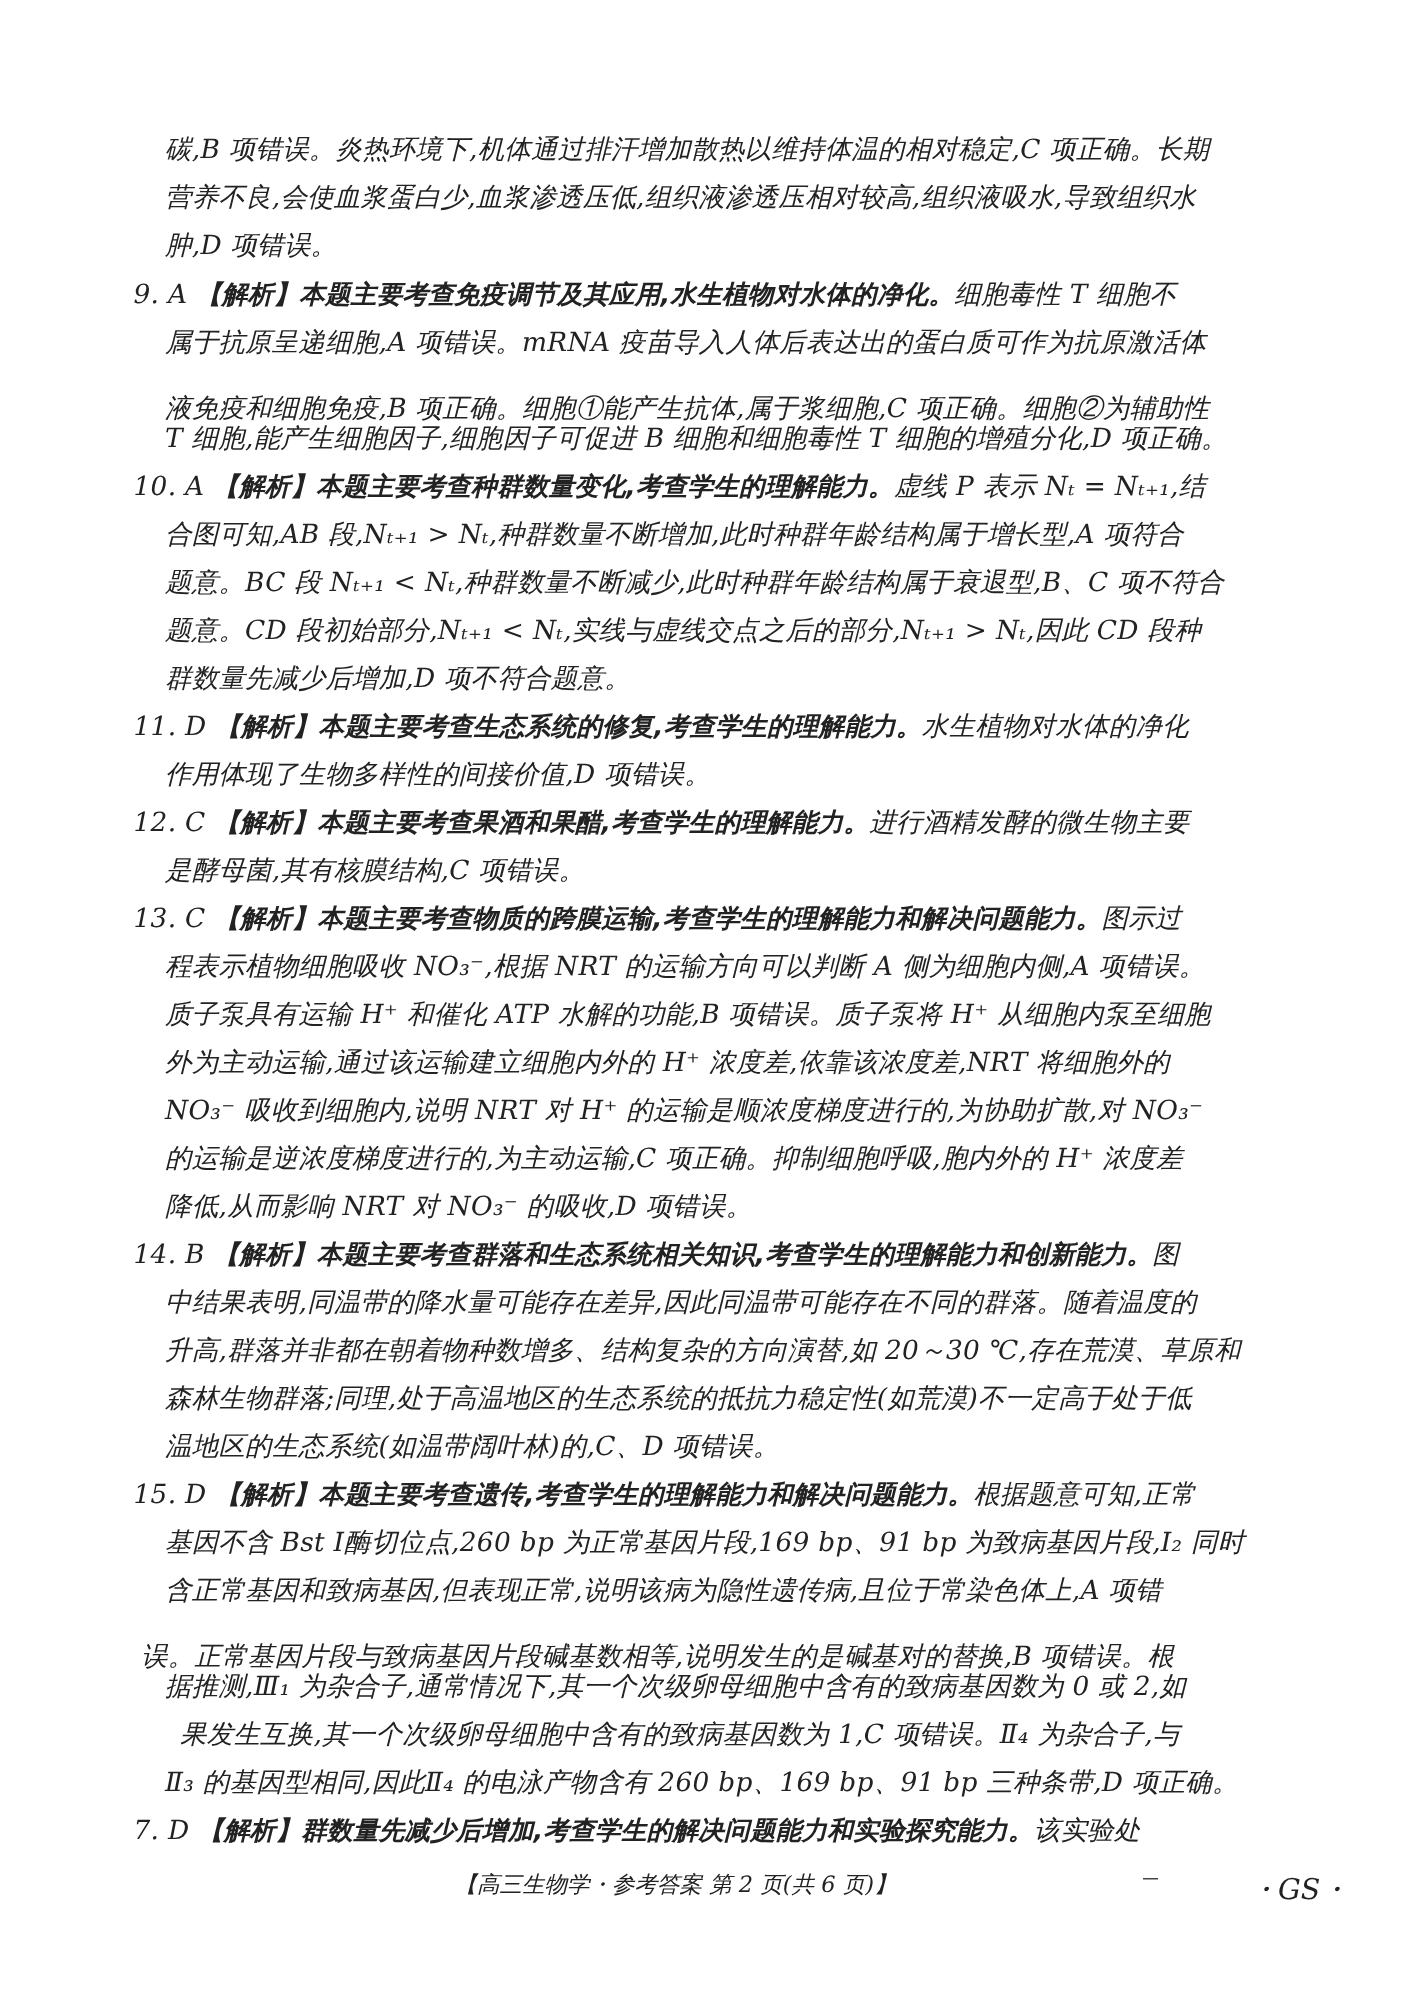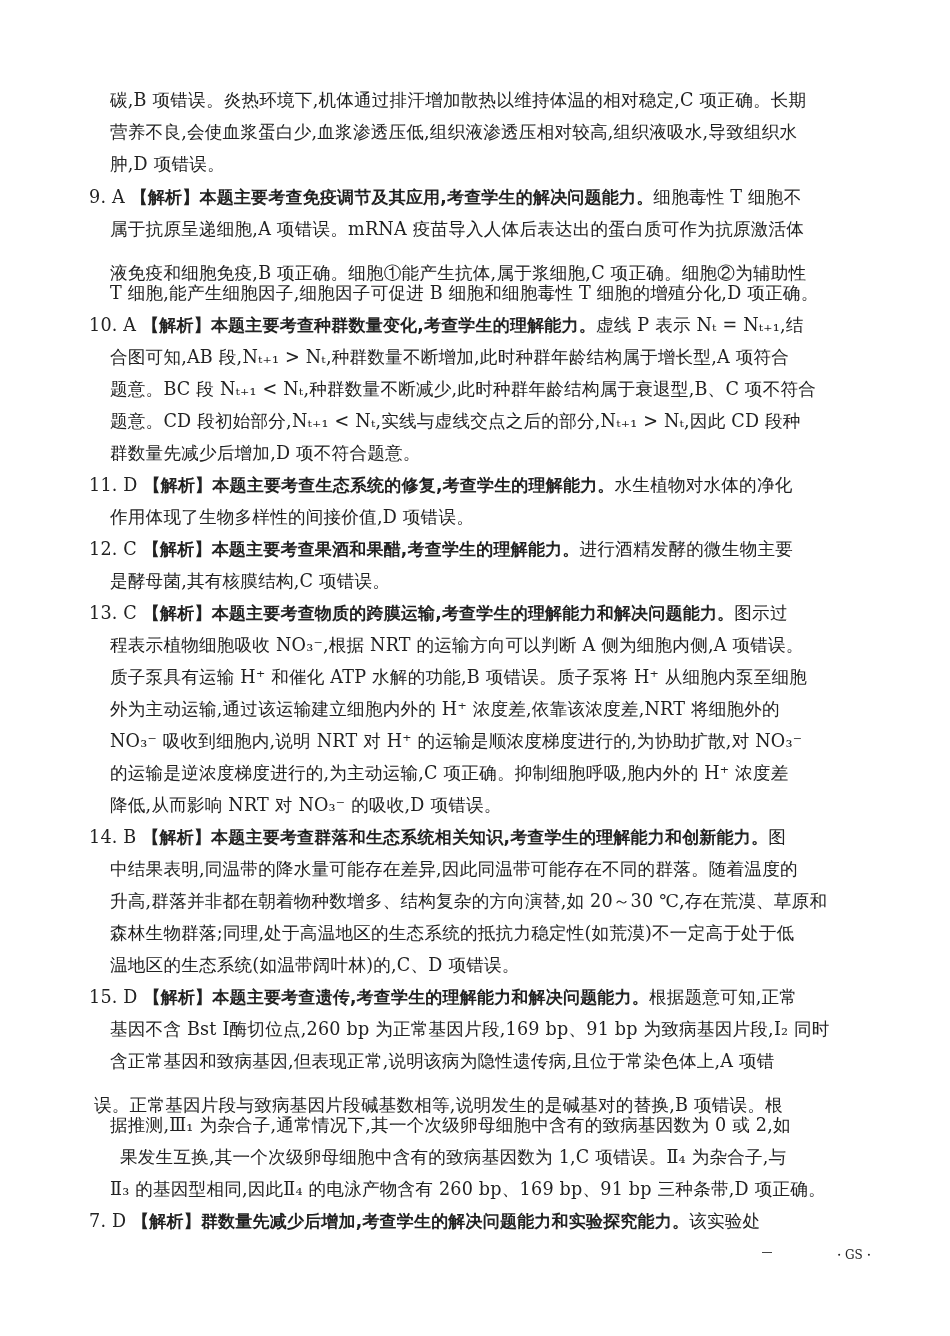--- a/index.html
+++ b/index.html
@@ -1,41 +1,41 @@
 <!DOCTYPE html>
 <html><head>
 <meta charset="utf-8">
 <style>
   html, body { margin: 0; padding: 0; background: #ffffff; }
   body {
     width: 950px; height: 1336px; position: relative; overflow: hidden;
     font-family: "DejaVu Serif", "Liberation Serif", serif;
     color: #222222;
   }
-  .page { position: absolute; left: 0; top: 0; width: 950px; height: 1124px; }
+  .page { position: absolute; left: 0; top: 0; width: 950px; height: 1124px; font-style: italic; }
   .line {
     position: absolute; font-size: 17.6px; white-space: nowrap;
     letter-spacing: 0.2px; line-height: 20px;
   }
   .b { font-family: "DejaVu Sans", "Liberation Sans", sans-serif; font-weight: bold; font-size: 17px; }
   .footer {
     position: absolute; top: 1247px; left: 303px; font-size: 15px; white-space: nowrap;
   }
-  .footer-right { position: absolute; top: 1247px; left: 833px; font-size: 12px; white-space: nowrap; }
+  .footer-right { position: absolute; top: 1247px; left: 833px; font-size: 19px; white-space: nowrap; }
   .footer-dash { position: absolute; top: 1251px; left: 762px; width: 10px; height: 1px; border-bottom: 1px solid #444; }
 </style>
 </head>
 <body>
 
 <div class="page">
   <div id="lines">
       <div class="line" style="top: 90px; left: 110px;"><span>碳,B 项错误。炎热环境下,机体通过排汗增加散热以维持体温的相对稳定,C 项正确。长期</span></div>
       <div class="line" style="top: 122px; left: 110px;"><span>营养不良,会使血浆蛋白少,血浆渗透压低,组织液渗透压相对较高,组织液吸水,导致组织水</span></div>
       <div class="line" style="top: 154px; left: 110px;"><span>肿,D 项错误。</span></div>
-      <div class="line" style="top: 187px; left: 89px;"><span>9. A  </span><span class="b">【解析】本题主要考查免疫调节及其应用,考查学生的解决问题能力。</span><span>细胞毒性 T 细胞不</span></div>
+      <div class="line" style="top: 187px; left: 89px;"><span>9. A  </span><span class="b">【解析】本题主要考查免疫调节及其应用,水生植物对水体的净化。</span><span>细胞毒性 T 细胞不</span></div>
       <div class="line" style="top: 219px; left: 110px;"><span>属于抗原呈递细胞,A 项错误。mRNA 疫苗导入人体后表达出的蛋白质可作为抗原激活体</span></div>
       <div class="line" style="top: 251px; left: 110px; margin-top: 12px;"><span>液免疫和细胞免疫,B 项正确。细胞①能产生抗体,属于浆细胞,C 项正确。细胞②为辅助性</span></div>
       <div class="line" style="top: 283px; left: 110px;"><span>T 细胞,能产生细胞因子,细胞因子可促进 B 细胞和细胞毒性 T 细胞的增殖分化,D 项正确。</span></div>
       <div class="line" style="top: 315px; left: 89px;"><span>10. A  </span><span class="b">【解析】本题主要考查种群数量变化,考查学生的理解能力。</span><span>虚线 P 表示 Nₜ = Nₜ₊₁,结</span></div>
       <div class="line" style="top: 347px; left: 110px;"><span>合图可知,AB 段,Nₜ₊₁ &gt; Nₜ,种群数量不断增加,此时种群年龄结构属于增长型,A 项符合</span></div>
       <div class="line" style="top: 379px; left: 110px;"><span>题意。BC 段 Nₜ₊₁ &lt; Nₜ,种群数量不断减少,此时种群年龄结构属于衰退型,B、C 项不符合</span></div>
       <div class="line" style="top: 411px; left: 110px;"><span>题意。CD 段初始部分,Nₜ₊₁ &lt; Nₜ,实线与虚线交点之后的部分,Nₜ₊₁ &gt; Nₜ,因此 CD 段种</span></div>
       <div class="line" style="top: 443px; left: 110px;"><span>群数量先减少后增加,D 项不符合题意。</span></div>
       <div class="line" style="top: 475px; left: 89px;"><span>11. D  </span><span class="b">【解析】本题主要考查生态系统的修复,考查学生的理解能力。</span><span>水生植物对水体的净化</span></div>
       <div class="line" style="top: 507px; left: 110px;"><span>作用体现了生物多样性的间接价值,D 项错误。</span></div>
@@ -55,15 +55,16 @@
       <div class="line" style="top: 955px; left: 110px;"><span>温地区的生态系统(如温带阔叶林)的,C、D 项错误。</span></div>
       <div class="line" style="top: 987px; left: 89px;"><span>15. D  </span><span class="b">【解析】本题主要考查遗传,考查学生的理解能力和解决问题能力。</span><span>根据题意可知,正常</span></div>
       <div class="line" style="top: 1019px; left: 110px;"><span>基因不含 Bst Ⅰ酶切位点,260 bp 为正常基因片段,169 bp、91 bp 为致病基因片段,Ⅰ₂ 同时</span></div>
       <div class="line" style="top: 1051px; left: 110px;"><span>含正常基因和致病基因,但表现正常,说明该病为隐性遗传病,且位于常染色体上,A 项错</span></div>
       <div class="line" style="top: 1083px; left: 94px; margin-top: 12px;"><span>误。正常基因片段与致病基因片段碱基数相等,说明发生的是碱基对的替换,B 项错误。根</span></div>
       <div class="line" style="top: 1115px; left: 110px;"><span>据推测,Ⅲ₁ 为杂合子,通常情况下,其一个次级卵母细胞中含有的致病基因数为 0 或 2,如</span></div>
       <div class="line" style="top: 1147px; left: 110px; margin-left: 10px;"><span>果发生互换,其一个次级卵母细胞中含有的致病基因数为 1,C 项错误。Ⅱ₄ 为杂合子,与</span></div>
       <div class="line" style="top: 1179px; left: 110px; text-align: center;"><span>Ⅱ₃ 的基因型相同,因此Ⅱ₄ 的电泳产物含有 260 bp、169 bp、91 bp 三种条带,D 项正确。</span></div>
       <div class="line" style="top: 1211px; left: 89px;"><span>7. D  </span><span class="b">【解析】群数量先减少后增加,考查学生的解决问题能力和实验探究能力。</span><span>该实验处</span></div>
     </div>
+  <div class="footer">【高三生物学・参考答案   第 2 页(共 6 页)】</div>
   <div class="footer-dash"></div>
   <div class="footer-right">・GS・</div>
 </div>
 
 </body></html>

